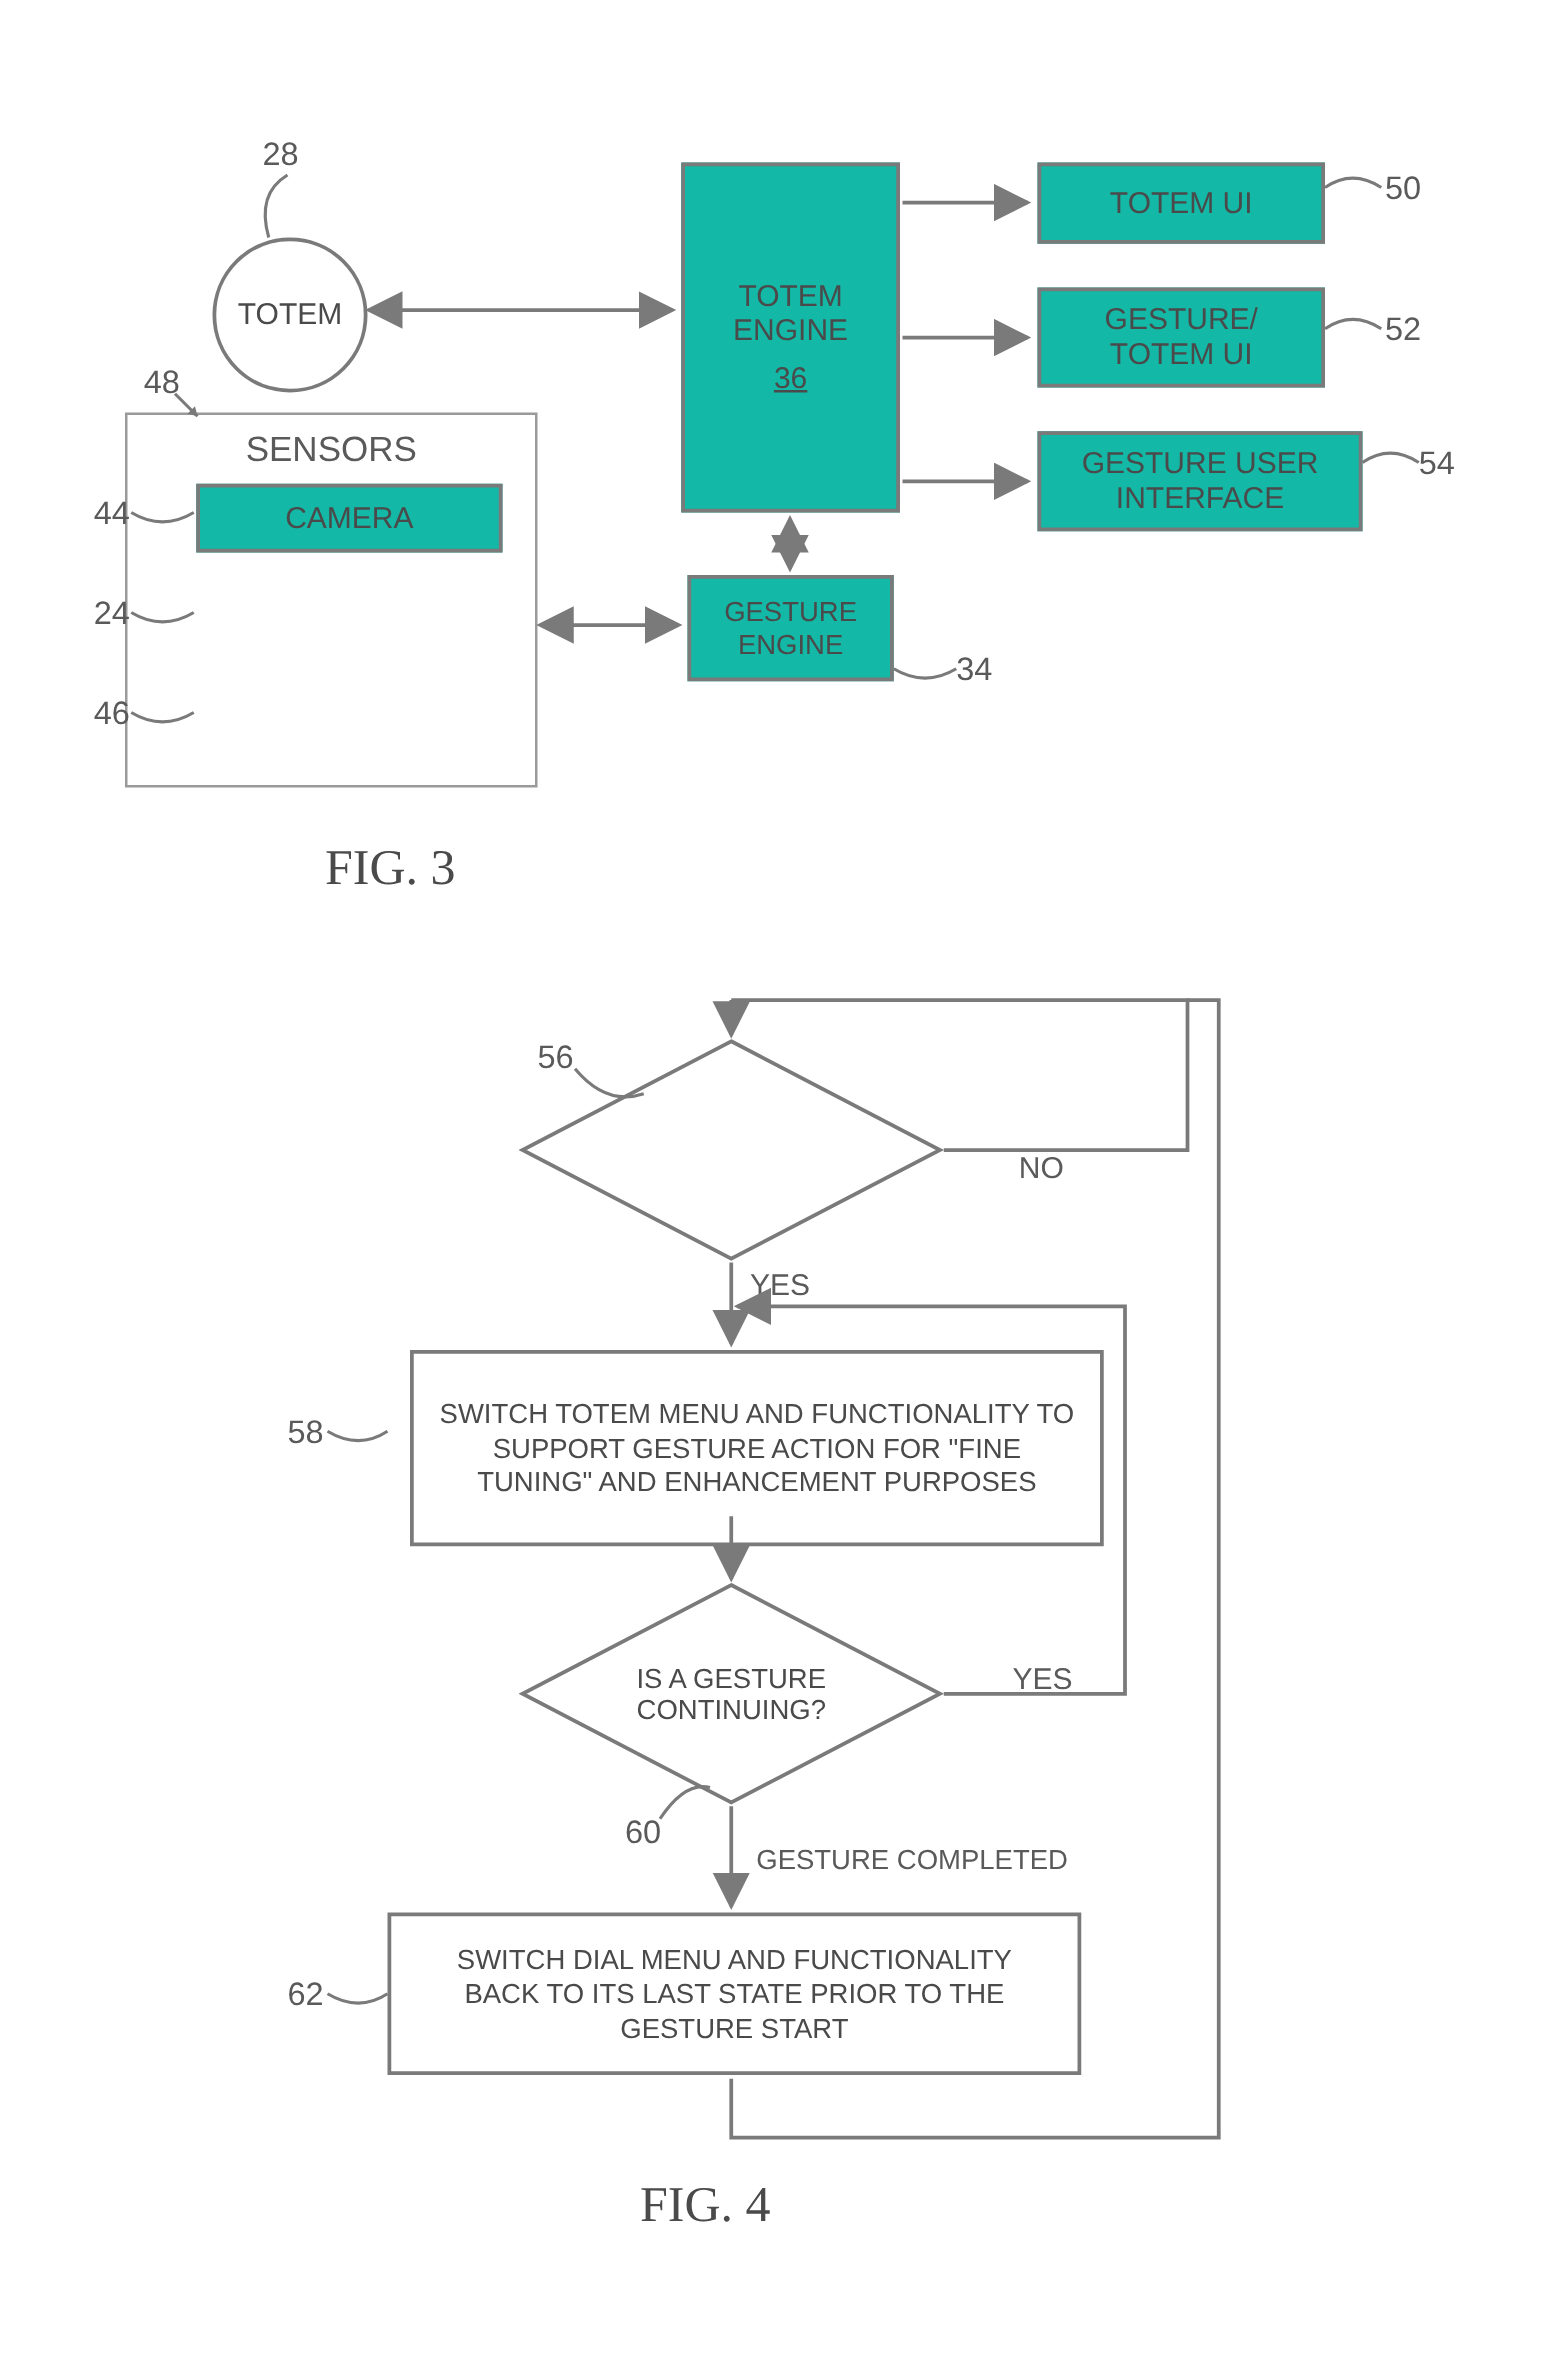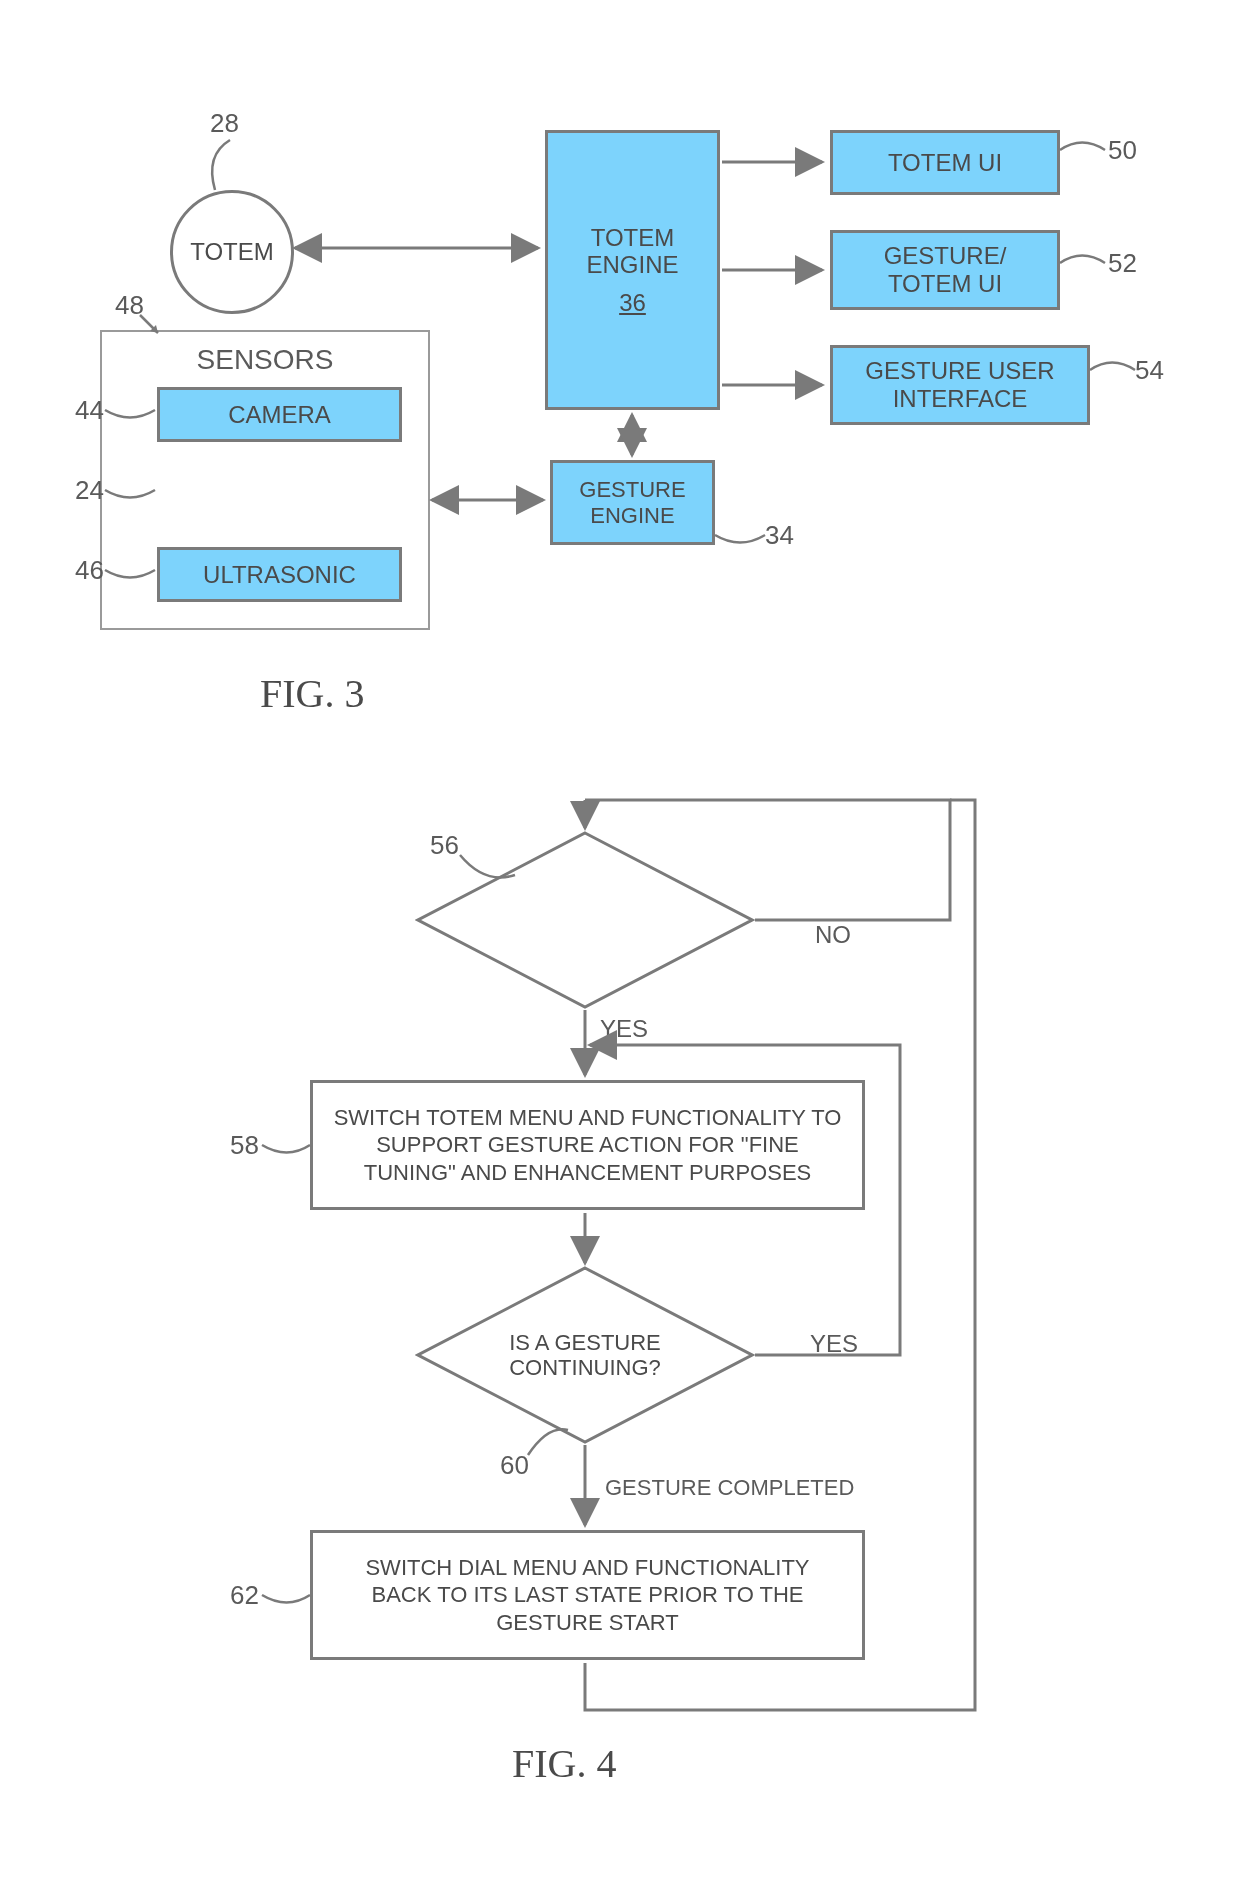--- a/index.html
+++ b/index.html
@@ -8,21 +8,21 @@
     background: #fff;
     font-family: Arial, Helvetica, sans-serif;
     width: 1240px;
     height: 1897px;
     position: relative;
     color: #4a4a4a;
   }
   .box {
     position: absolute;
     border: 3px solid #7a7a7a;
-    background: #7dd3fc;
+    background: #14b8a6;
     display: flex;
     align-items: center;
     justify-content: center;
     text-align: center;
     font-size: 24px;
     line-height: 1.15;
     padding: 4px;
     box-sizing: border-box;
   }
   .box-light {
@@ -105,23 +105,20 @@
 </div>
 <div class="label" style="left:210px; top:108px;"><span>28</span></div>
 <svg class="conn" style="left:195px; top:135px;" width="50" height="60">
   <path d="M35 5 Q 10 20 20 55" stroke="#7a7a7a" stroke-width="2.5" fill="none"></path>
 </svg>
 
 <div class="box-light" style="left:100px; top:330px; width:330px; height:300px; display:block; padding:0;">
   <div class="label" style="position:absolute; left:0; right:0; top:12px; font-size:28px;"><span>SENSORS</span></div>
   <div class="box" style="left:55px; top:55px; width:245px; height:55px;">
       <span>CAMERA</span>
-    </div>
-  <div class="box" style="left:55px; top:215px; width:245px; height:55px;">
-      <span>ULTRASONIC</span>
     </div>
 </div>
 <div class="label" style="left:115px; top:290px;"><span>48</span></div>
 <svg class="conn" style="left:140px; top:315px;" width="30" height="25">
     <path d="M0 0 L18 18" stroke="#7a7a7a" stroke-width="2.5" fill="none"></path>
     <path d="M18 18 L10 16 L16 10 Z" fill="#7a7a7a"></path>
   </svg>
 
 <div class="label" style="left:75px; top:395px;"><span>44</span></div>
 <svg class="conn" style="left:105px; top:400px;" width="55" height="25">
@@ -210,21 +207,21 @@
       <polygon points="170,3 337,90 170,177 3,90" fill="#fff" stroke="#7a7a7a" stroke-width="3"></polygon>
     </svg>
 </div>
 <div class="label" style="left:430px; top:830px;"><span>56</span></div>
 <svg class="conn" style="left:460px; top:855px;" width="60" height="30">
     <path d="M0 0 Q25 30 55 20" stroke="#7a7a7a" stroke-width="2.5" fill="none"></path>
   </svg>
 <div class="label" style="left:815px; top:895px; font-size:24px;margin-top:26px;"><span>NO</span></div>
 <div class="label" style="left:600px; top:1015px; font-size:24px;"><span>YES</span></div>
 
-<div class="fig4box" style="left:310px; top:1080px; width:555px; height:130px;">
+<div class="fig4box" style="left:328px; top:1080px; width:555px; height:157px;">
   <span>SWITCH TOTEM MENU AND FUNCTIONALITY TO SUPPORT GESTURE ACTION FOR "FINE TUNING" AND ENHANCEMENT PURPOSES</span>
 </div>
 <div class="label" style="left:230px; top:1130px;"><span>58</span></div>
 <svg class="conn" style="left:262px; top:1135px;" width="55" height="25">
     <path d="M0 10 Q25 25 48 10" stroke="#7a7a7a" stroke-width="2.5" fill="none"></path>
   </svg>
 
 <div class="diamond" style="left:415px; top:1265px; width:340px; height:180px;">
   <svg width="340" height="180">
       <polygon points="170,3 337,90 170,177 3,90" fill="#fff" stroke="#7a7a7a" stroke-width="3"></polygon>

